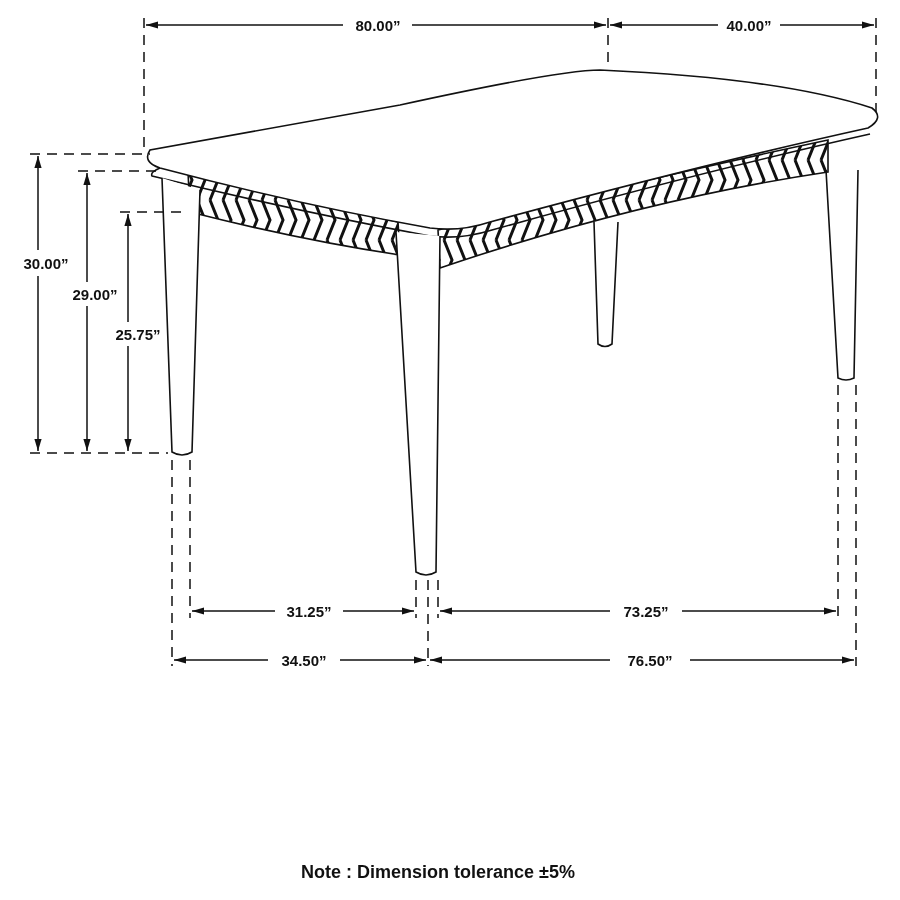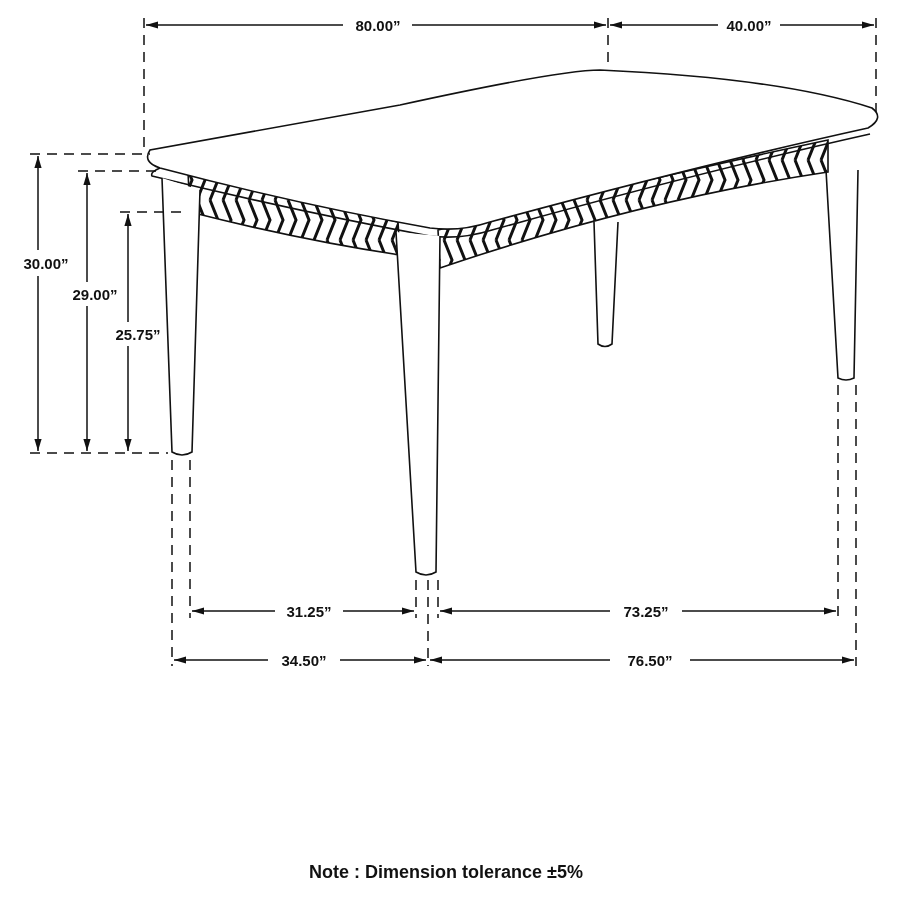--- a/index.html
+++ b/index.html
@@ -1,19 +1,19 @@
 <!DOCTYPE html>
 <html><head>
 <meta charset="utf-8">
 <style>
   html, body { margin:0; padding:0; background:#ffffff; }
   body { width:900px; height:900px; position:relative; overflow:hidden; font-family:"Liberation Sans", sans-serif; }
   svg { position:absolute; left:0; top:0; }
   .dim { font-family:"Liberation Sans", sans-serif; font-weight:bold; font-size:15px; fill:#111; }
-  .note { position:absolute; left:8px; width:876px; top:862px; text-align:center; font-family:"Liberation Sans", sans-serif; font-weight:bold; font-size:18px; color:#111; }
+  .note { position:absolute; left:0; width:876px; top:862px; text-align:center; font-family:"Liberation Sans", sans-serif; font-weight:bold; font-size:18px; color:#111; }
 </style>
 </head>
 <body>
 
 <svg width="900" height="900" viewBox="0 0 900 900" xmlns="http://www.w3.org/2000/svg">
   <defs>
     <marker id="arr" viewBox="0 0 10 10" refX="10" refY="5" markerWidth="8" markerHeight="8" orient="auto-start-reverse">
       <path d="M0,2 L10,5 L0,8 z" fill="#111"></path>
     </marker>
     <pattern id="chev" width="13" height="40" patternUnits="userSpaceOnUse">

